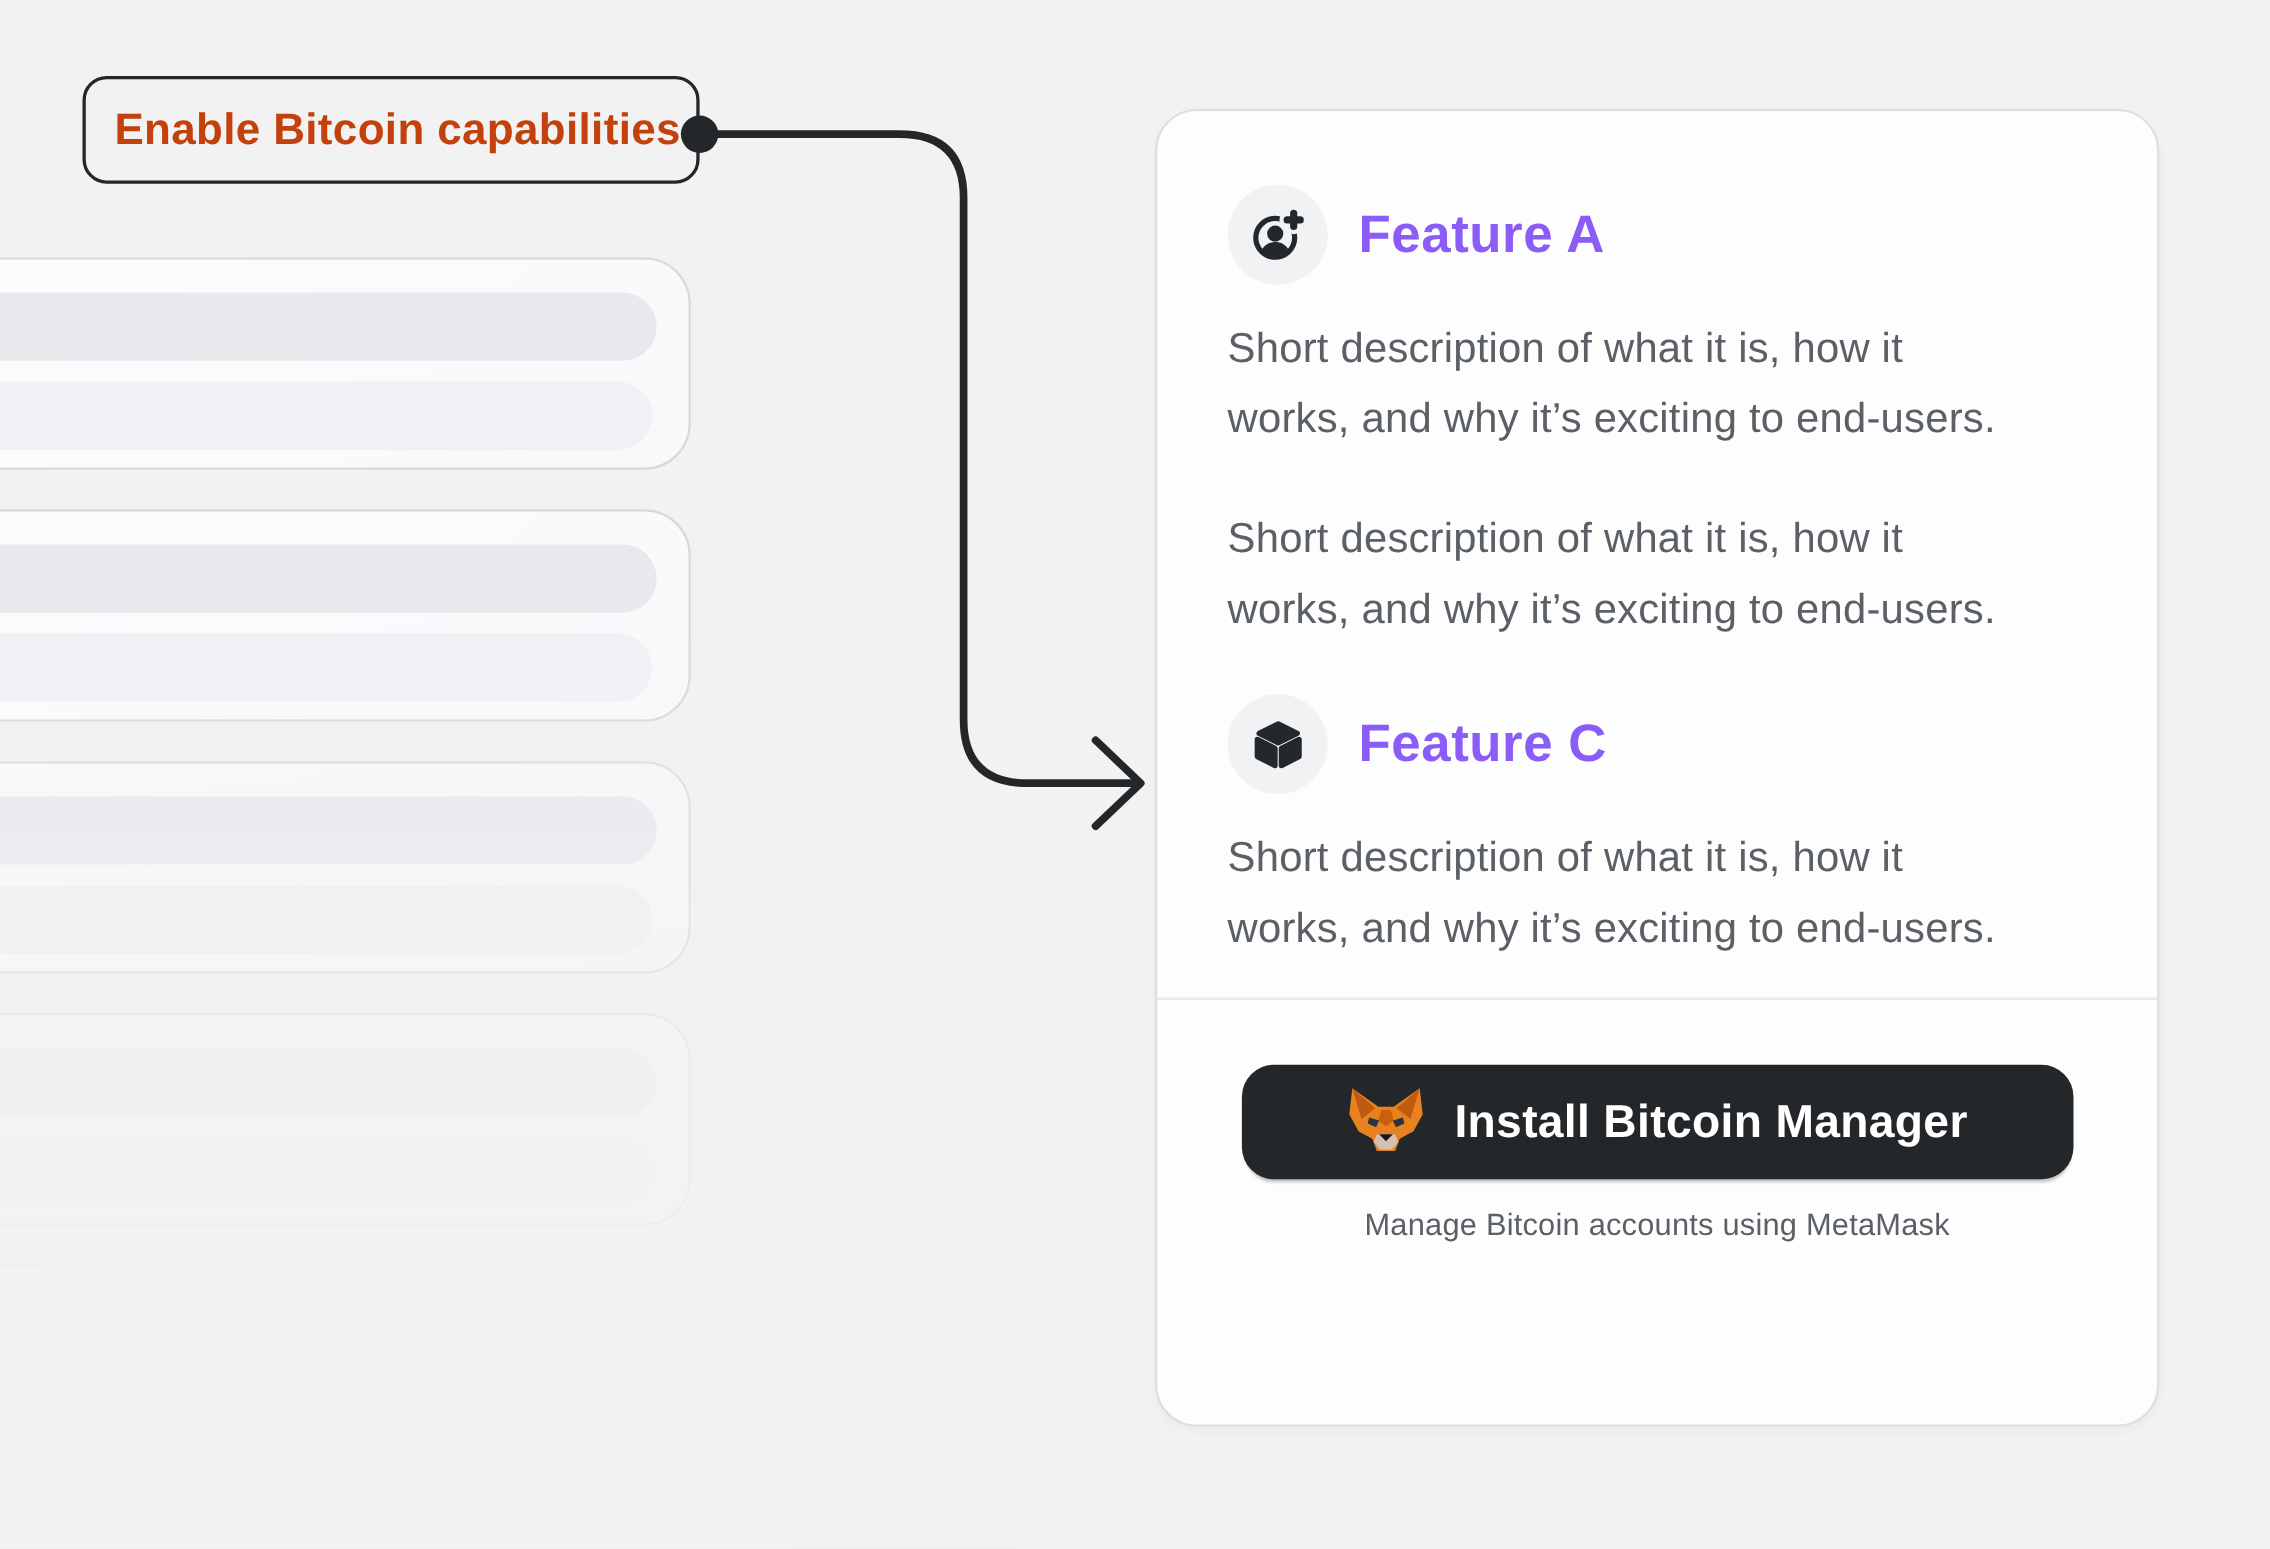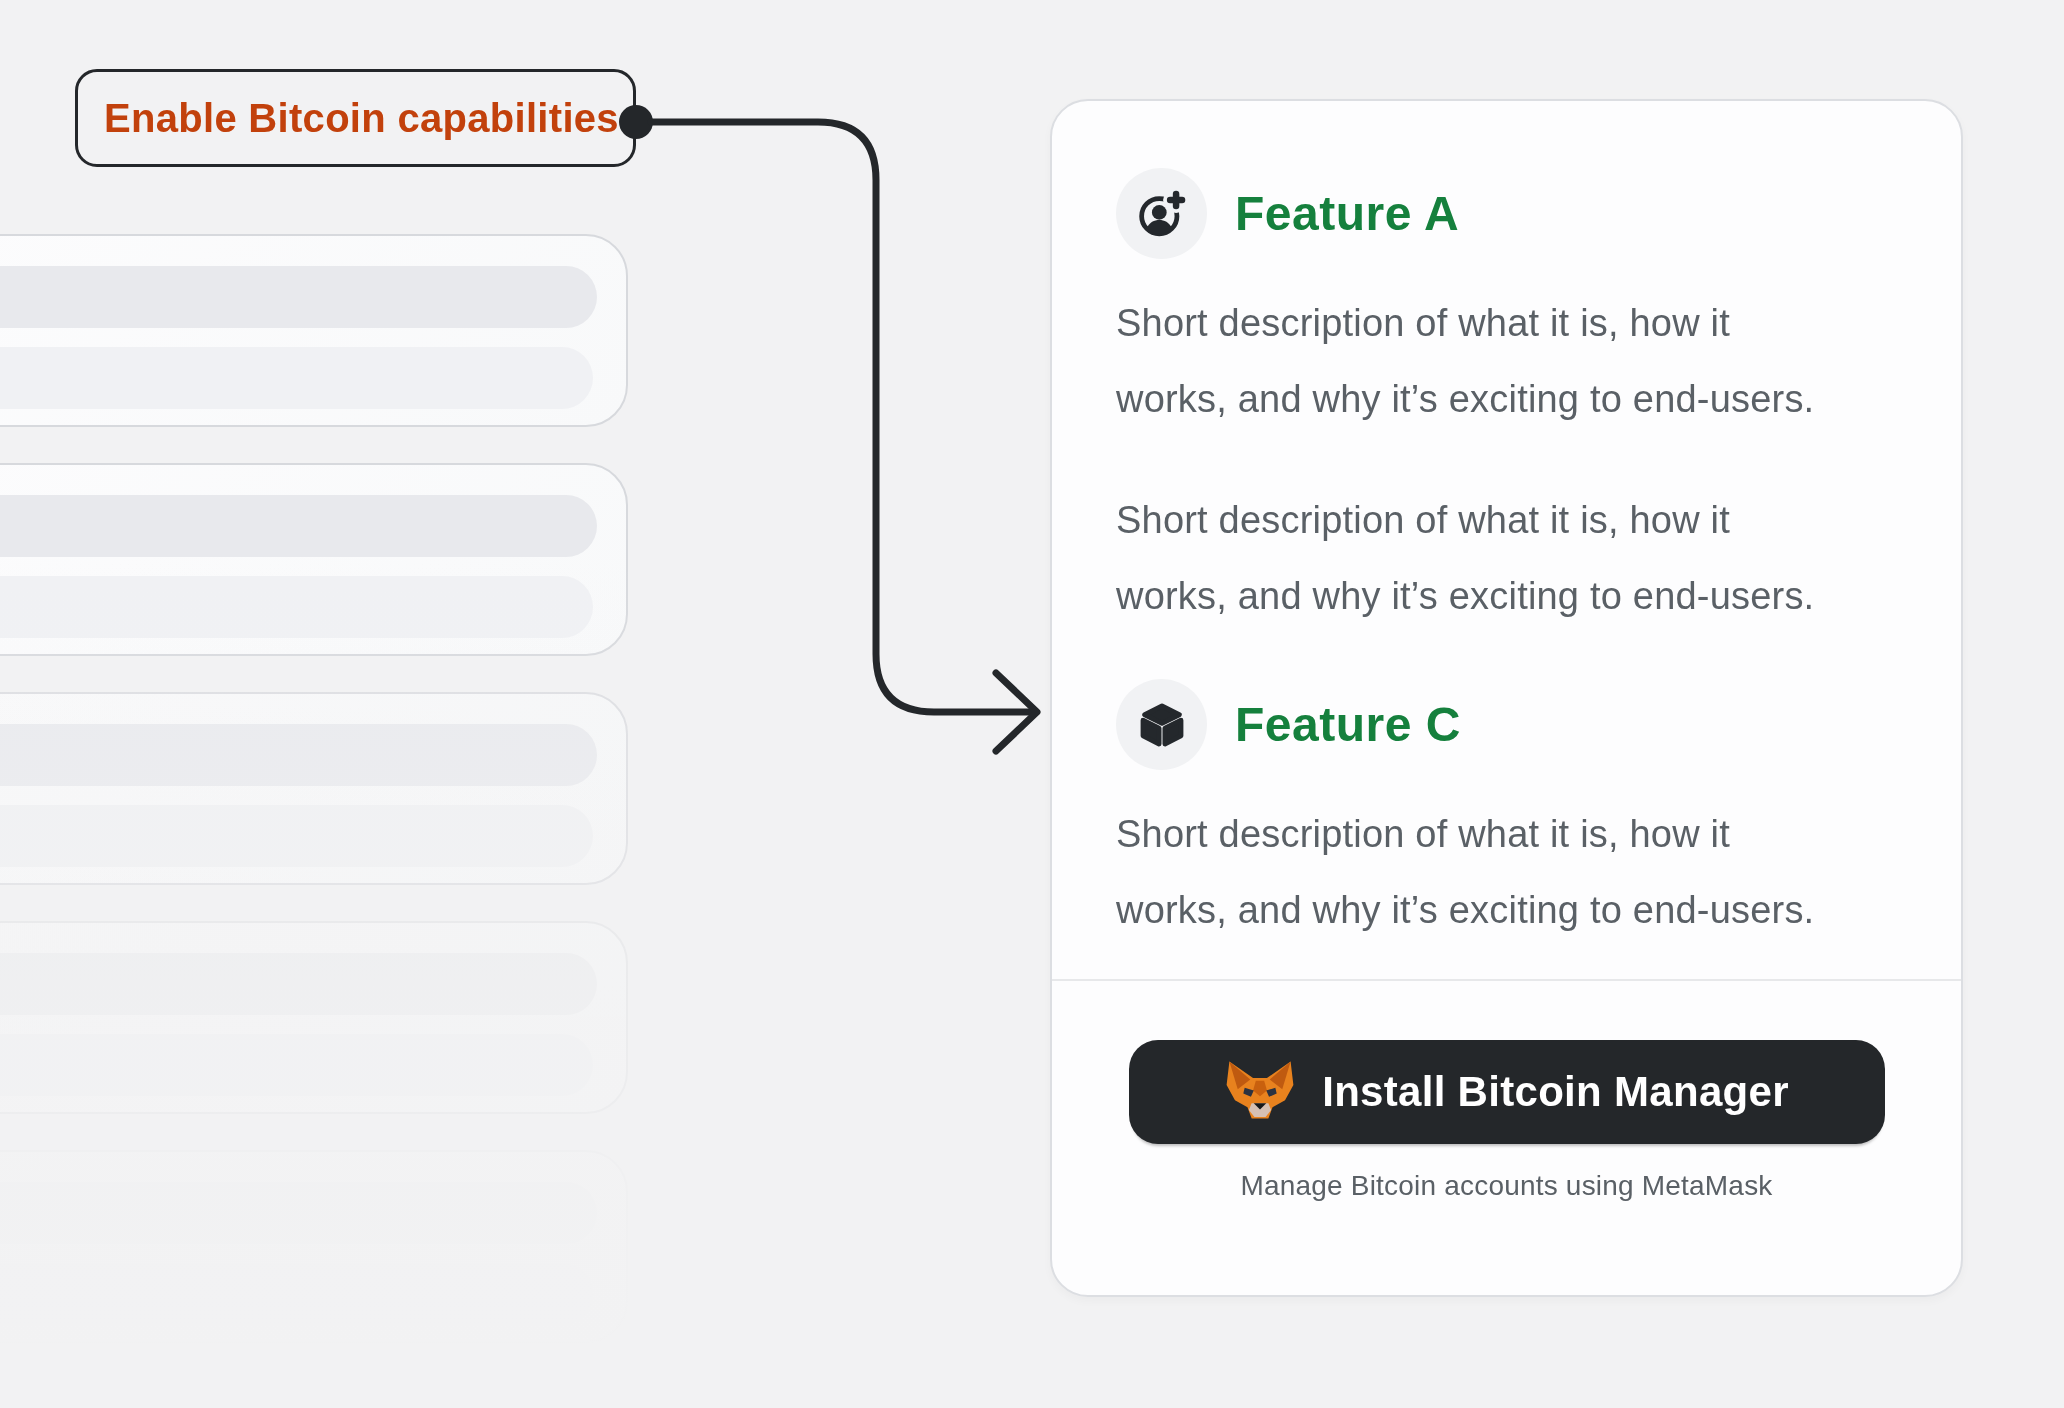--- a/index.html
+++ b/index.html
@@ -42,23 +42,23 @@
     box-sizing:border-box;background:#fdfdfe;
     border:2px solid #dcdee2;border-radius:38px;
     box-shadow:0 4px 10px rgba(0,0,0,.03);
   }
   .panel-body{padding:67px 52px 0 64px;}
   .feature-header{display:flex;align-items:center;gap:28px;}
   .icon-circle{
     width:91px;height:91px;border-radius:50%;background:#f1f2f4;
     display:flex;align-items:center;justify-content:center;flex:none;
   }
-  .feature-title{margin:0;font-size:48px;font-weight:bold;color:#15803d;letter-spacing:.5px;}
+  .feature-title{margin:0;font-size:48px;font-weight:bold;color:#8b5cf6;letter-spacing:.5px;}
   .feature-desc{
-    margin:26px 0 45px 0;font-size:38px;line-height:76px;color:#5a6066;
+    margin:26px 0 45px 0;font-size:38px;line-height:64px;color:#5a6066;
     letter-spacing:.2px;white-space:pre-line;
   }
   .feature:last-child .feature-desc{margin-bottom:0;}
   .divider{border:none;border-top:2px solid #e7e8ea;margin:31px 0 0 0;}
   .panel-footer{text-align:center;}
   .cta{
     margin-top:59px;width:756px;height:104px;border:none;border-radius:29px;
     background:#24272a;color:#ffffff;
     display:inline-flex;align-items:center;justify-content:center;gap:26px;
     font-family:inherit;font-size:42px;font-weight:bold;letter-spacing:.3px;

